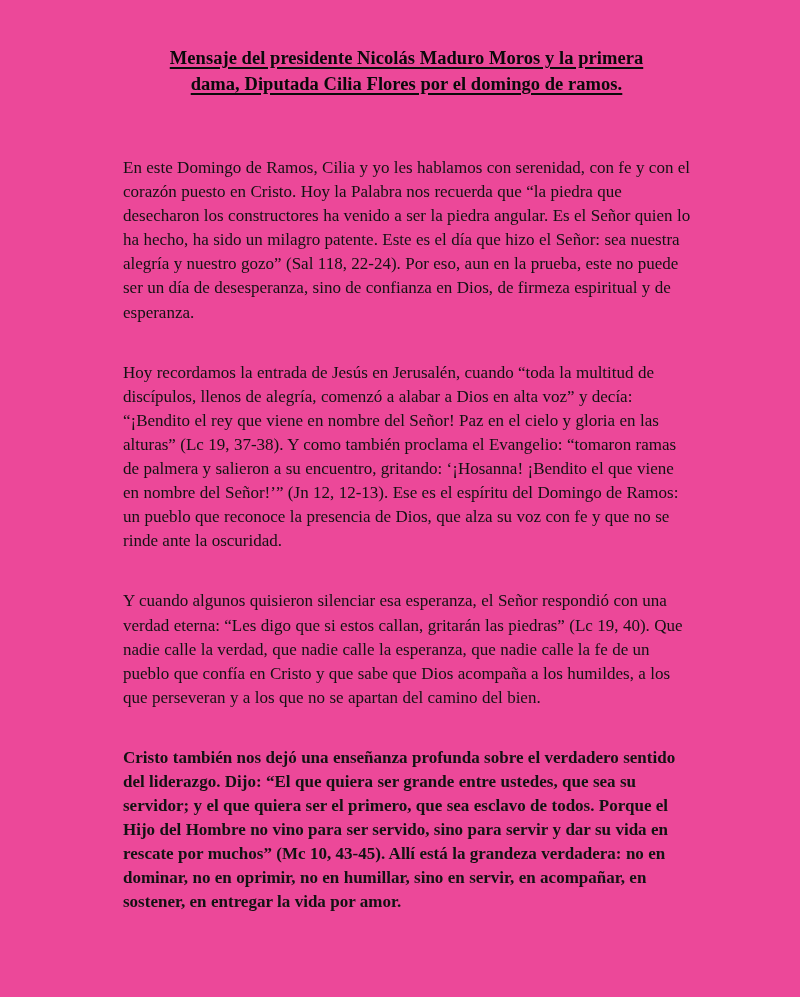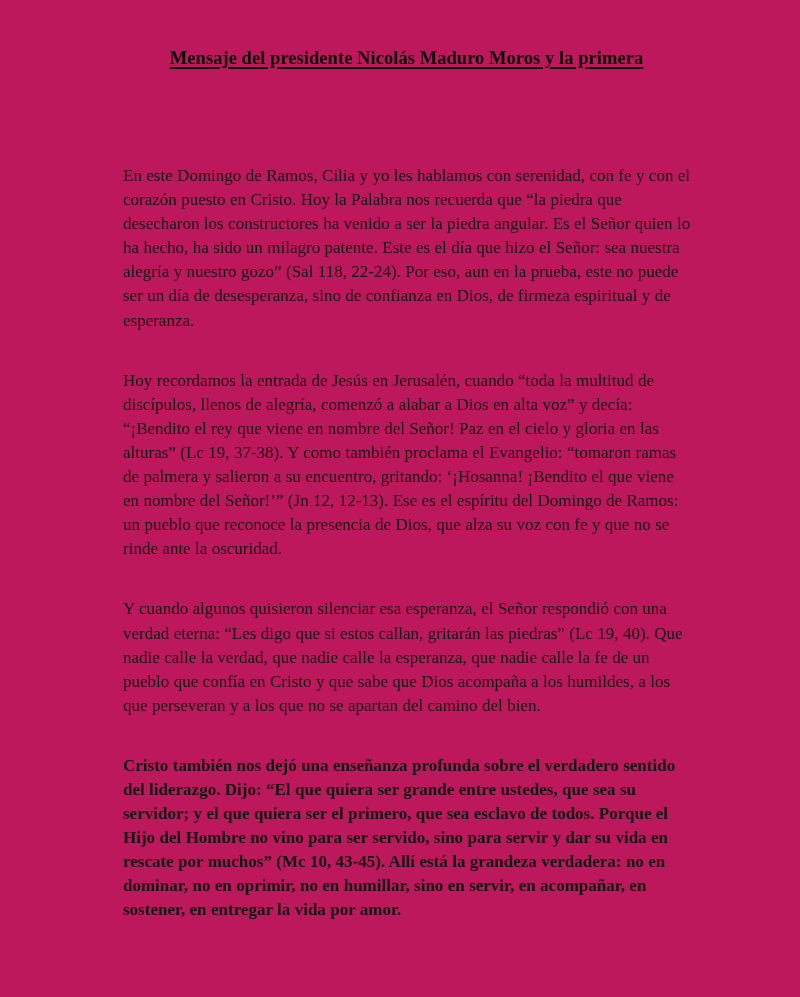--- a/index.html
+++ b/index.html
@@ -6,21 +6,21 @@
   html, body {
     margin: 0;
     padding: 0;
     background: #ffffff;
   }
 
   .page {
     position: relative;
     width: 800px;
     height: 997px;
-    background: #be185d;
+    background: #ec4899;
     overflow: hidden;
     box-sizing: border-box;
     font-family: "Liberation Serif", "DejaVu Serif", serif;
     color: #111111;
     -webkit-font-smoothing: antialiased;
   }
 
   
   .doc-title {
     position: absolute;
@@ -51,37 +51,38 @@
     left: 123px;
     top: 148px;
     width: 570px;
   }
 
   .doc-paragraph {
     font-size: 17px;
     line-height: 24.1px;
     text-align: left;
     color: #121212;
-    margin: 16px 0 36px 0;
+    margin: 8px 0 36px 0;
     hyphens: none;
     word-spacing: 0.15px;
   }
 
   .doc-paragraph:last-child {
     margin-bottom: 0;
     font-weight: bold;
   }
 </style>
 </head>
 <body>
 
 <div class="page">
 
   <div class="doc-title">
     <span class="title-line title-underline">Mensaje del presidente Nicolás Maduro Moros y la primera</span><br>
+    <span class="title-line title-underline">dama, Diputada Cilia Flores por el domingo de ramos.</span>
   </div>
 
   <div class="doc-body">
     <p class="doc-paragraph">En este Domingo de Ramos, Cilia y yo les hablamos con serenidad, con fe y con el corazón puesto en Cristo. Hoy la Palabra nos recuerda que “la piedra que desecharon los constructores ha venido a ser la piedra angular. Es el Señor quien lo ha hecho, ha sido un milagro patente. Este es el día que hizo el Señor: sea nuestra alegría y nuestro gozo” (Sal 118, 22-24). Por eso, aun en la prueba, este no puede ser un día de desesperanza, sino de confianza en Dios, de firmeza espiritual y de esperanza.</p>
     <p class="doc-paragraph">Hoy recordamos la entrada de Jesús en Jerusalén, cuando “toda la multitud de discípulos, llenos de alegría, comenzó a alabar a Dios en alta voz” y decía: “¡Bendito el rey que viene en nombre del Señor! Paz en el cielo y gloria en las alturas” (Lc 19, 37-38). Y como también proclama el Evangelio: “tomaron ramas de palmera y salieron a su encuentro, gritando: ‘¡Hosanna! ¡Bendito el que viene en nombre del Señor!’” (Jn 12, 12-13). Ese es el espíritu del Domingo de Ramos: un pueblo que reconoce la presencia de Dios, que alza su voz con fe y que no se rinde ante la oscuridad.</p>
     <p class="doc-paragraph">Y cuando algunos quisieron silenciar esa esperanza, el Señor respondió con una verdad eterna: “Les digo que si estos callan, gritarán las piedras” (Lc 19, 40). Que nadie calle la verdad, que nadie calle la esperanza, que nadie calle la fe de un pueblo que confía en Cristo y que sabe que Dios acompaña a los humildes, a los que perseveran y a los que no se apartan del camino del bien.</p>
     <p class="doc-paragraph">Cristo también nos dejó una enseñanza profunda sobre el verdadero sentido del liderazgo. Dijo: “El que quiera ser grande entre ustedes, que sea su servidor; y el que quiera ser el primero, que sea esclavo de todos. Porque el Hijo del Hombre no vino para ser servido, sino para servir y dar su vida en rescate por muchos” (Mc 10, 43-45). Allí está la grandeza verdadera: no en dominar, no en oprimir, no en humillar, sino en servir, en acompañar, en sostener, en entregar la vida por amor.</p>
   </div>
 
 </div>

